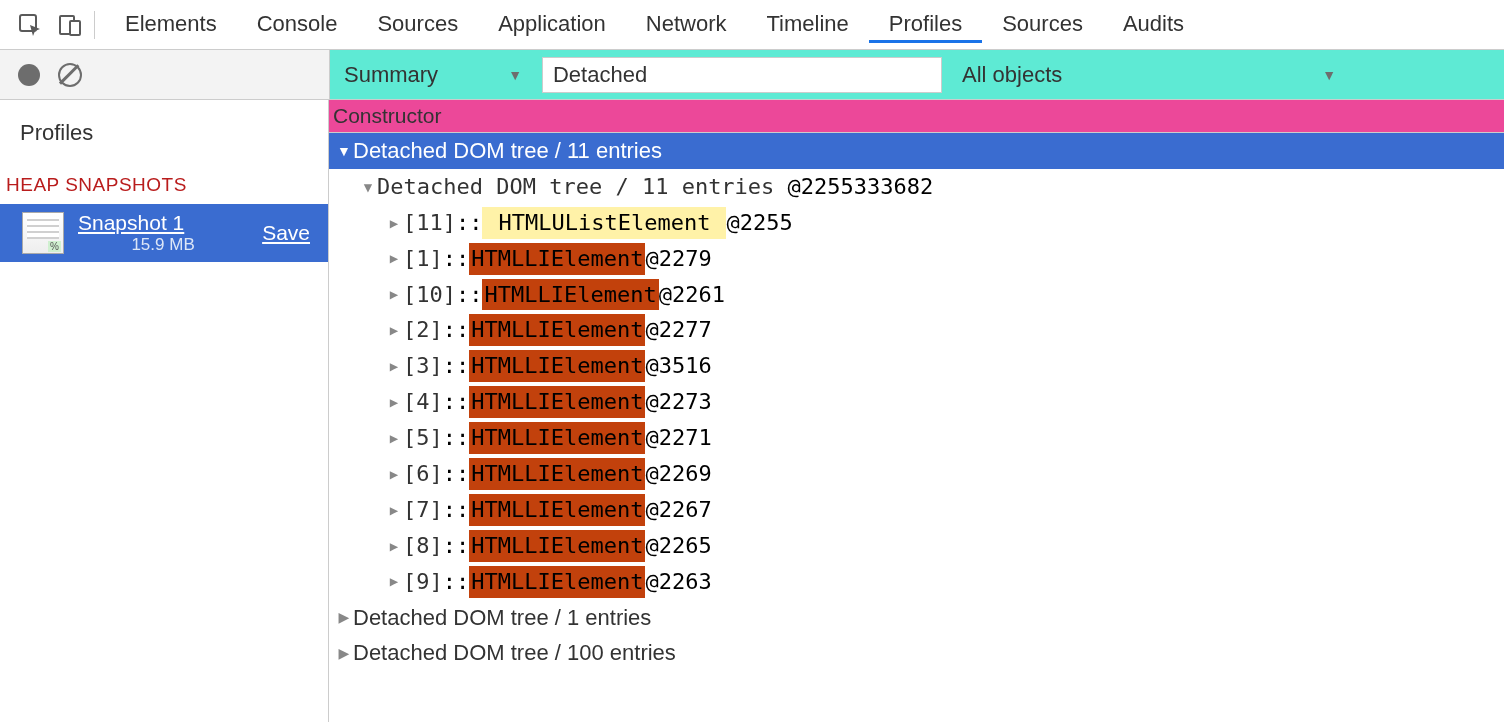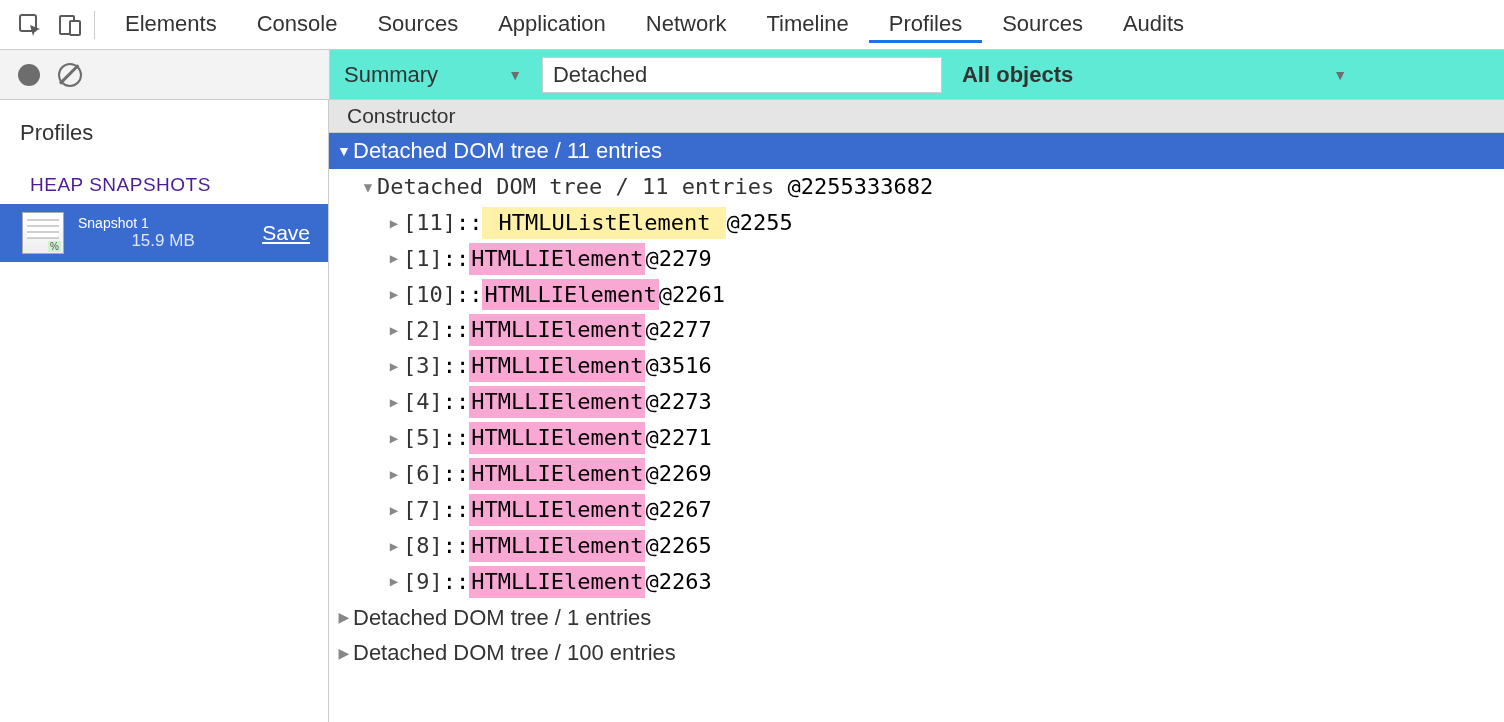--- a/index.html
+++ b/index.html
@@ -111,40 +111,39 @@
   background: #fff;
   font-size: 22px;
   padding: 0 10px;
   color: #333;
 }
 .dropdown2 {
   display: flex;
   align-items: center;
   gap: 260px;
   padding-left: 10px;
-  font-weight: bold;
 }
 .main-area {
   display: flex;
   height: calc(722px - 100px);
 }
 .sidebar {
   width: 329px;
   border-right: 1px solid #ccc;
   background: #fff;
 }
 .sidebar-title {
   padding: 20px 20px 10px 20px;
   font-size: 22px;
   color: #333;
 }
 .sidebar-section {
-  padding: 18px 20px 8px 30px;
+  padding: 18px 20px 8px 6px;
   font-size: 19px;
-  color: #4c1d95;
+  color: #b91c1c;
   letter-spacing: 0.5px;
 }
 .snapshot-item {
   display: flex;
   align-items: center;
   background: #3b7ddd;
   background: #3962c6;
   background: #3b70d6;
   background: #3b6fd6;
   background: #3b6cd0;
@@ -193,33 +192,33 @@
   background: repeating-linear-gradient(0deg,#d0d0d0 0 2px,#fff 2px 6px);
 }
 .snap-icon .pct{
   position:absolute;
   right:2px; bottom:1px;
   background:#d0f0d0;
   padding:0 2px;
   font-size:10px;
 }
 .snap-text { flex:1; display:flex; flex-direction:column; line-height:1.15;}
-.snap-text .name { font-size:14px; }
+.snap-text .name { font-size:21px;text-decoration:underline; }
 .snap-text .size { font-size:17px; color:#dce6f7;text-align:center;}
 .save-link { color:#fff; text-decoration: underline; font-size:21px;}
 .detail {
   flex:1;
   display:flex;
   flex-direction:column;
   overflow:hidden;
 }
 .grid-header {
-  background:#e5e5e5;
+  background:#ec4899;
   border-bottom:1px solid #ccc;
-  padding:4px 18px;
+  padding:4px 4px;
   font-size:21px;
   color:#333;
 }
 .row {
   display:flex;
   align-items:center;
   padding:2px 6px;
   font-size:22px;
   line-height:1.45;
 }
@@ -231,21 +230,21 @@
   font-size:14px;
   width:18px;
   text-align:center;
   color:inherit;
 }
 .tri-toggle.closed { color:#888;}
 .mono { font-family: ui-monospace, Menlo, Consolas, monospace; font-size:22px;}
 .children { padding-left:22px;}
 .hl-yellow { background:#fff2a8; color:#000; padding:0 16px;}
 .hl-red { background:#f8a9a5;background:#f8a29c; color:#000; padding:0 2px;}
-.hl-red { background:#f9a8d4; }
+.hl-red { background:#c2410c; }
 .dim { color:#000000;}
 svg { display:block; }
 </style>
 </head>
 <body>
 
 <div class="top-tabs">
   <div class="icon-btn">
     <svg width="24" height="24" viewBox="0 0 24 24" fill="none" stroke="#5a5a5a" stroke-width="2">
       <rect x="2" y="2" width="16" height="16" rx="2"></rect>

